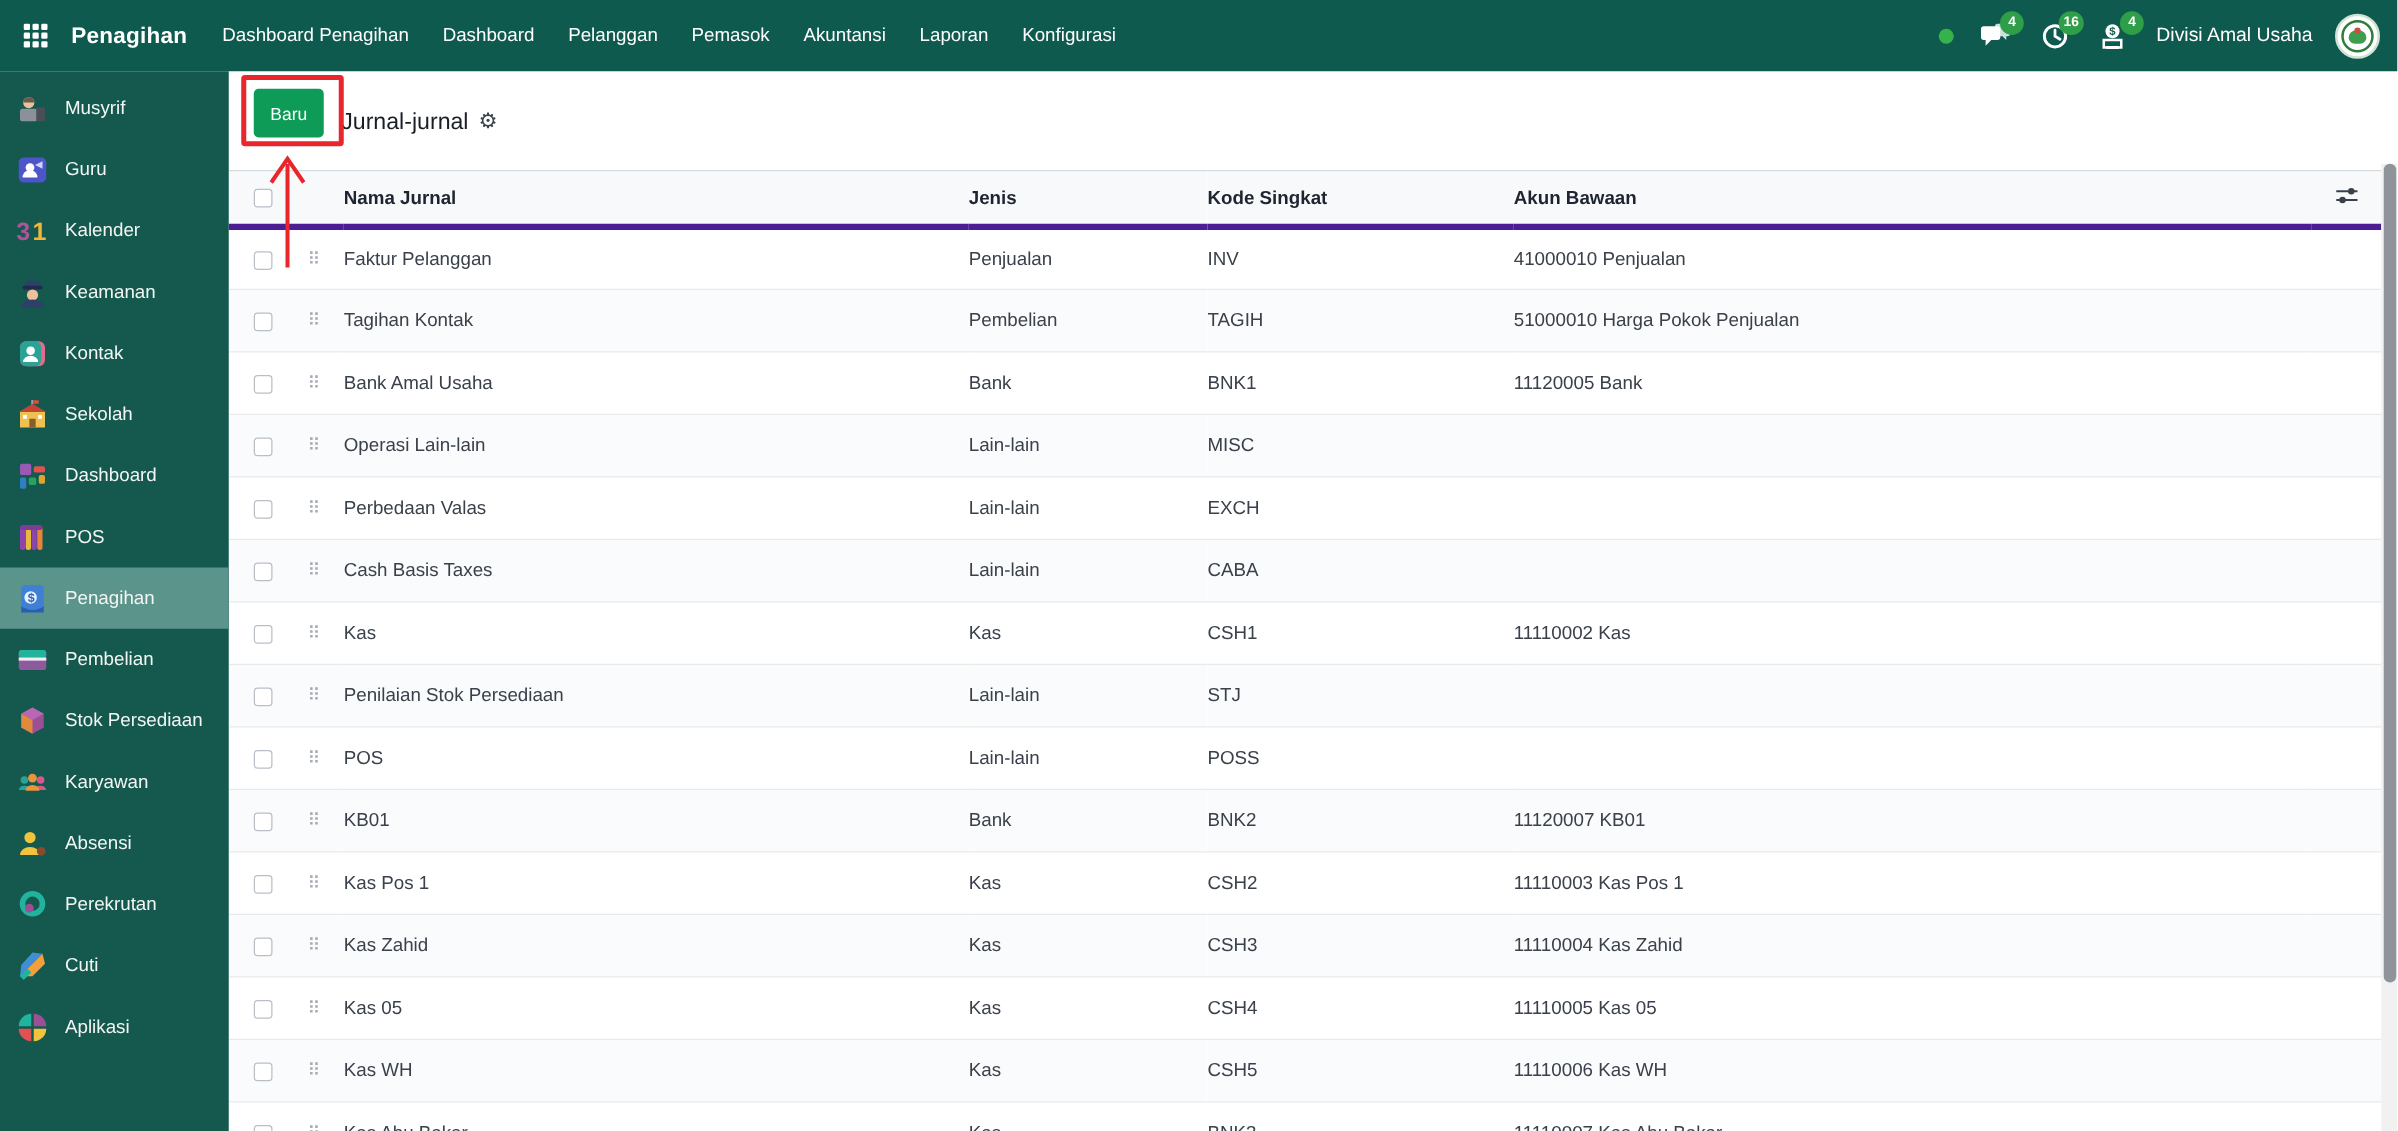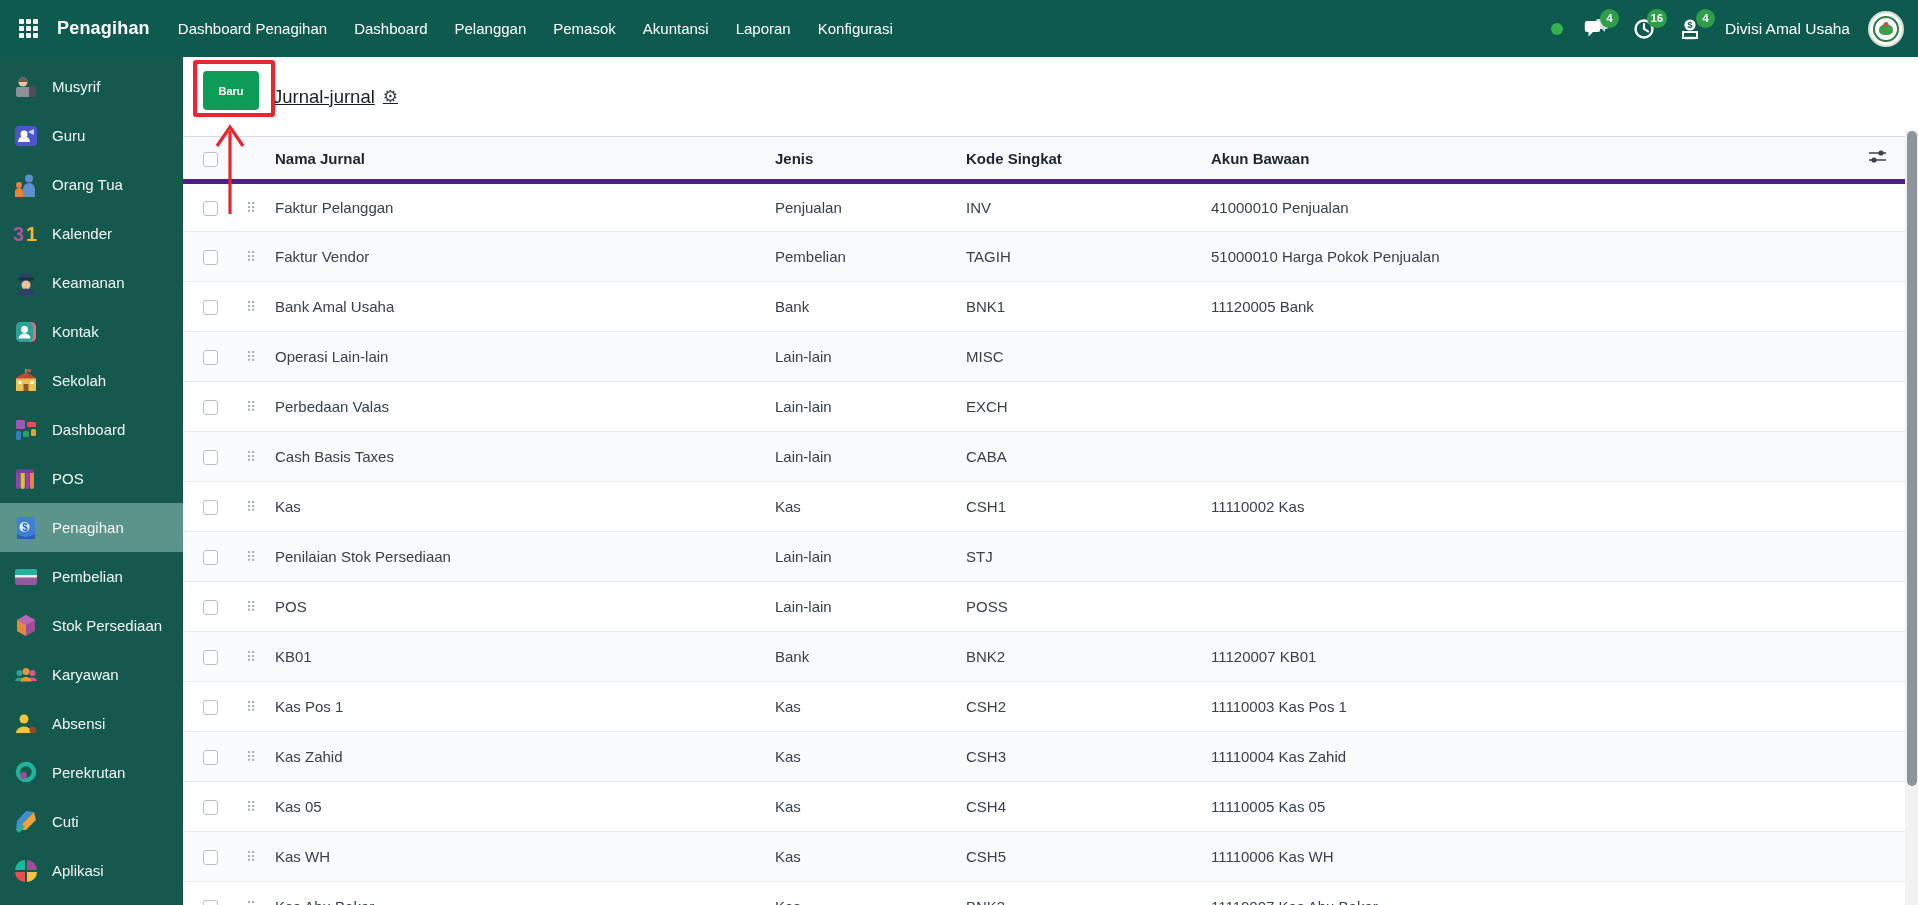--- a/index.html
+++ b/index.html
@@ -38,24 +38,24 @@
   .side-item.active { background: #5b948a; }
   .side-item .slabel { color: #f2f6f4; font-size: 15px; white-space: nowrap; }
   .sicon { width: 26px; height: 26px; flex: none; display: flex; align-items: center; justify-content: center; }
 
   
   .main { position: absolute; top: 57px; left: 183px; width: 1735px; height: 848px; background: #fff; }
 
   
   .control-bar { position: relative; height: 79px; background: #fff; }
   .btn-new { position: absolute; left: 20px; top: 14px; width: 56px; height: 39px; background: #0e9b57;
-    color: #fff; font-weight: 700; font-size: 11px; border: none; border-radius: 4px; cursor: pointer;
+    color: #fff; font-weight: 400; font-size: 14px; border: none; border-radius: 4px; cursor: pointer;
     font-family: "Liberation Sans", sans-serif; }
   .page-title { position: absolute; left: 90px; top: 50%; transform: translateY(-50%);
-    font-size: 18.5px; font-weight: 500; color: #1a1f26; display: flex; align-items: center; gap: 8px; text-decoration: underline; }
+    font-size: 18.5px; font-weight: 500; color: #1a1f26; display: flex; align-items: center; gap: 8px; }
   .gear { font-size: 17px; color: #3c434b; cursor: pointer; }
   .searchbox { position: absolute; left: 587px; top: 18px; width: 560px; height: 44px;
     border: 1px solid #71a796; border-radius: 5px; background: #fff; display: flex; align-items: center; }
   .searchbox .mag { margin: 0 10px 0 14px; flex: none; }
   .searchbox input { flex: 1; border: none; outline: none; font-size: 16px; color: #374151;
     font-family: "Liberation Sans", sans-serif; background: transparent; }
   .searchbox input::placeholder { color: #98a1ae; }
   .search-caret { width: 44px; height: 100%; border: none; border-left: 1px solid #d9dce0;
     background: transparent; color: #3c434b; font-size: 11px; cursor: pointer; }
   .pager { position: absolute; right: 0; top: 0; height: 79px; display: flex; align-items: center; }
@@ -183,31 +183,20 @@
           <circle cx="11" cy="11" r="3.5" fill="#fff"></circle>
       <path d="M5 19a6 6 0 0 1 12 0z" fill="#fff"></path>
           <path d="M15 9l6-3v6z" fill="#cfd4ff"></path>
         </svg>
       </span>
     <span class="slabel">Guru</span>
   </div>
   <div class="side-item">
     <span class="sicon">
         <svg width="26" height="26" viewBox="0 0 26 26">
-      <circle cx="16" cy="6.5" r="4" fill="#5d8fd0"></circle>
-          <path d="M10 25v-8a6 6 0 0 1 12 0v8z" fill="#5d8fd0"></path>
-      <circle cx="6" cy="13" r="3" fill="#e8823c"></circle>
-          <path d="M2 25v-5a4 4 0 0 1 8 0v5z" fill="#e8823c"></path>
-        </svg>
-      </span>
-    <span class="slabel">Orang Tua</span>
-  </div>
-  <div class="side-item">
-    <span class="sicon">
-        <svg width="26" height="26" viewBox="0 0 26 26">
       <text x="0" y="20" font-size="20" font-weight="bold" fill="#b0529c" font-family="Liberation Sans, sans-serif">3</text>
       <text x="13" y="20" font-size="20" font-weight="bold" fill="#f0b53c" font-family="Liberation Sans, sans-serif">1</text>
         </svg>
       </span>
     <span class="slabel">Kalender</span>
   </div>
   <div class="side-item">
     <span class="sicon">
         <svg width="26" height="26" viewBox="0 0 26 26">
       <path d="M6 8h14l-2.5-4.5h-9z" fill="#2e3f68"></path>
@@ -402,21 +391,21 @@
             <td>Faktur Pelanggan</td>
             <td>Penjualan</td>
             <td>INV</td>
             <td>41000010 Penjualan</td>
             <td class="td-opt"></td>
           </tr>
 
           <tr>
             <td><span class="cb"></span></td>
             <td><span class="handle">⠿</span></td>
-            <td>Faktur Vendor</td>
+            <td>Tagihan Kontak</td>
             <td>Pembelian</td>
             <td>TAGIH</td>
             <td>51000010 Harga Pokok Penjualan</td>
             <td class="td-opt"></td>
           </tr>
 
           <tr>
             <td><span class="cb"></span></td>
             <td><span class="handle">⠿</span></td>
             <td>Bank Amal Usaha</td>

